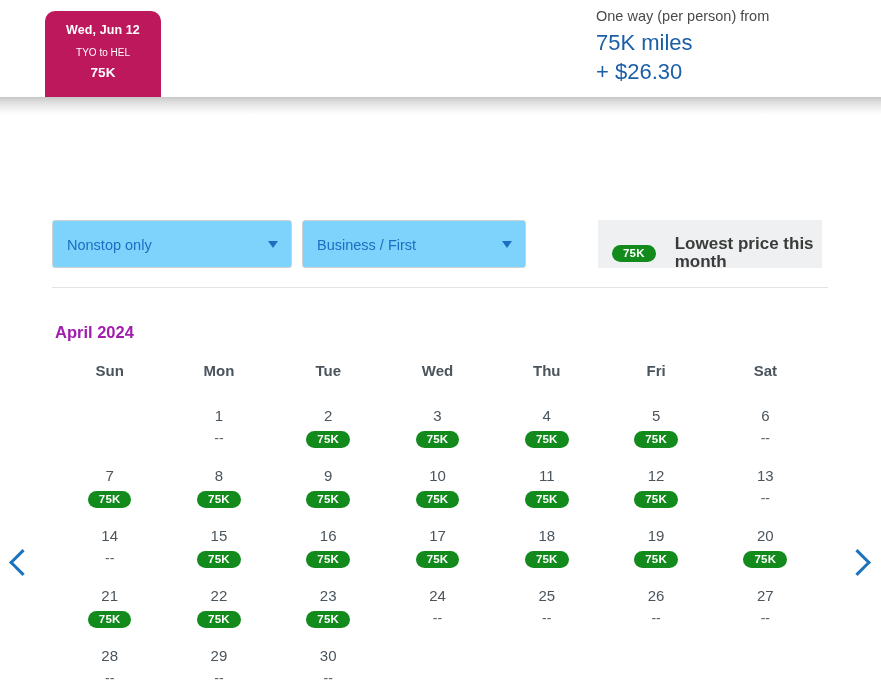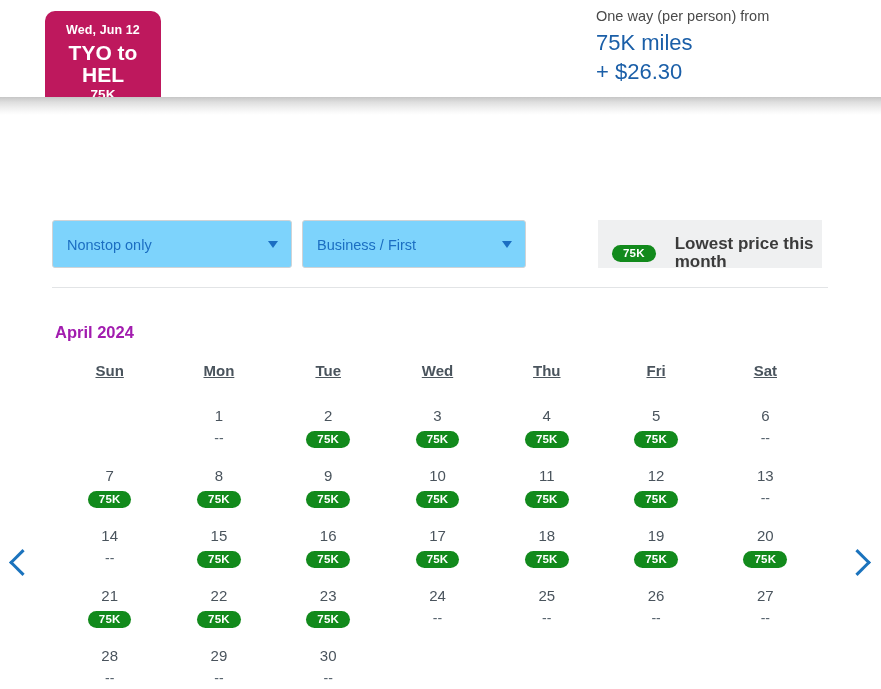--- a/index.html
+++ b/index.html
@@ -40,22 +40,22 @@
     cursor: pointer;
     margin-left: 23px;
   }
   .flight-tab .tab-date {
     font-size: 12.5px;
     font-weight: bold;
     line-height: 17px;
     letter-spacing: .1px;
   }
   .flight-tab .tab-route {
-    font-size: 21px;
-    font-weight: bold;
+    font-size: 10px;
+    font-weight: normal;
     line-height: 22px;
     margin-top: 3px;
   }
   .flight-tab .tab-miles {
     font-size: 13.5px;
     font-weight: bold;
     line-height: 18px;
   }
 
   .price-block {
@@ -201,21 +201,20 @@
     display: grid;
     grid-template-columns: repeat(7, 1fr);
   }
   .dow {
     text-align: center;
     font-size: 15px;
     font-weight: bold;
     color: #4a545d;
     line-height: 24px;
     padding-bottom: 22px;
-    text-decoration: underline;
   }
   .day-cell {
     height: 60px;
     text-align: center;
     position: relative;
     cursor: pointer;
   }
   .day-cell.empty { cursor: default; }
   .day-num {
     font-size: 15px;

